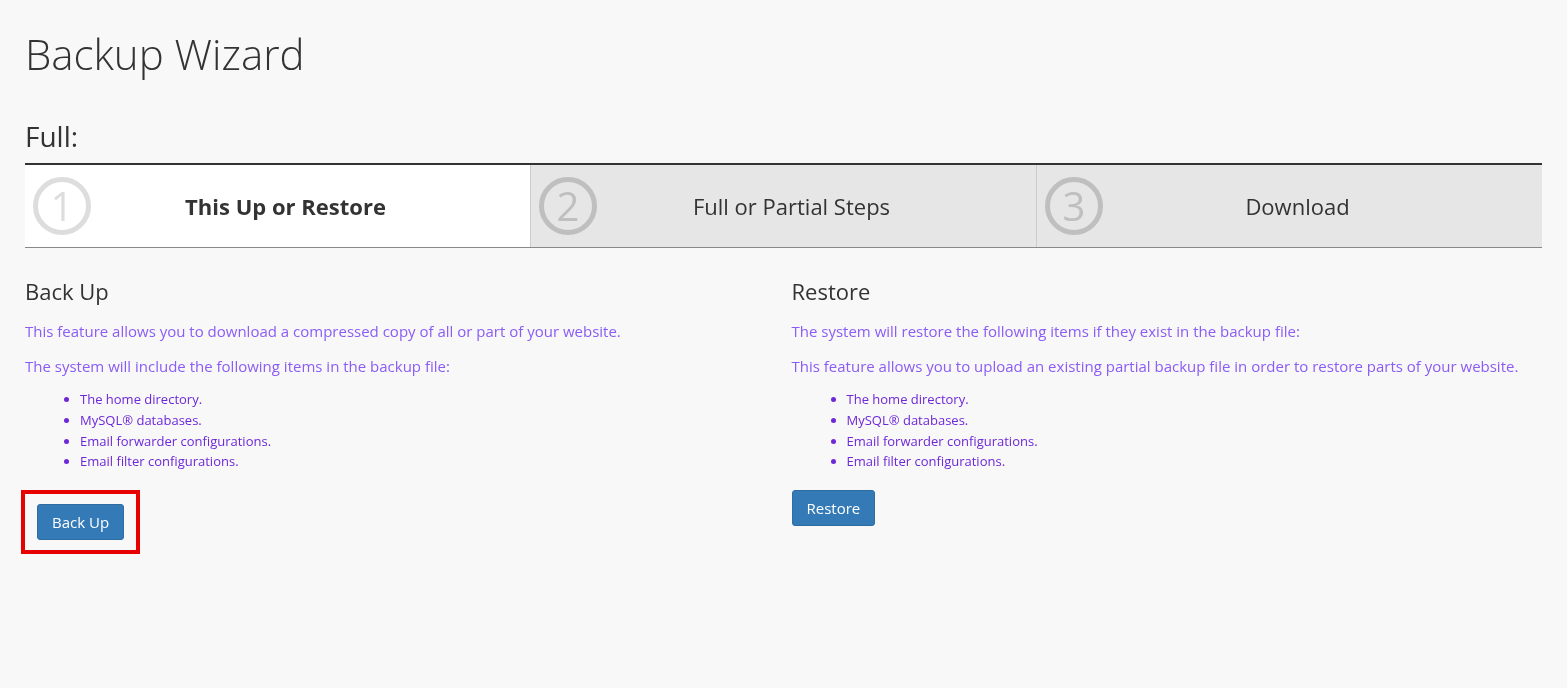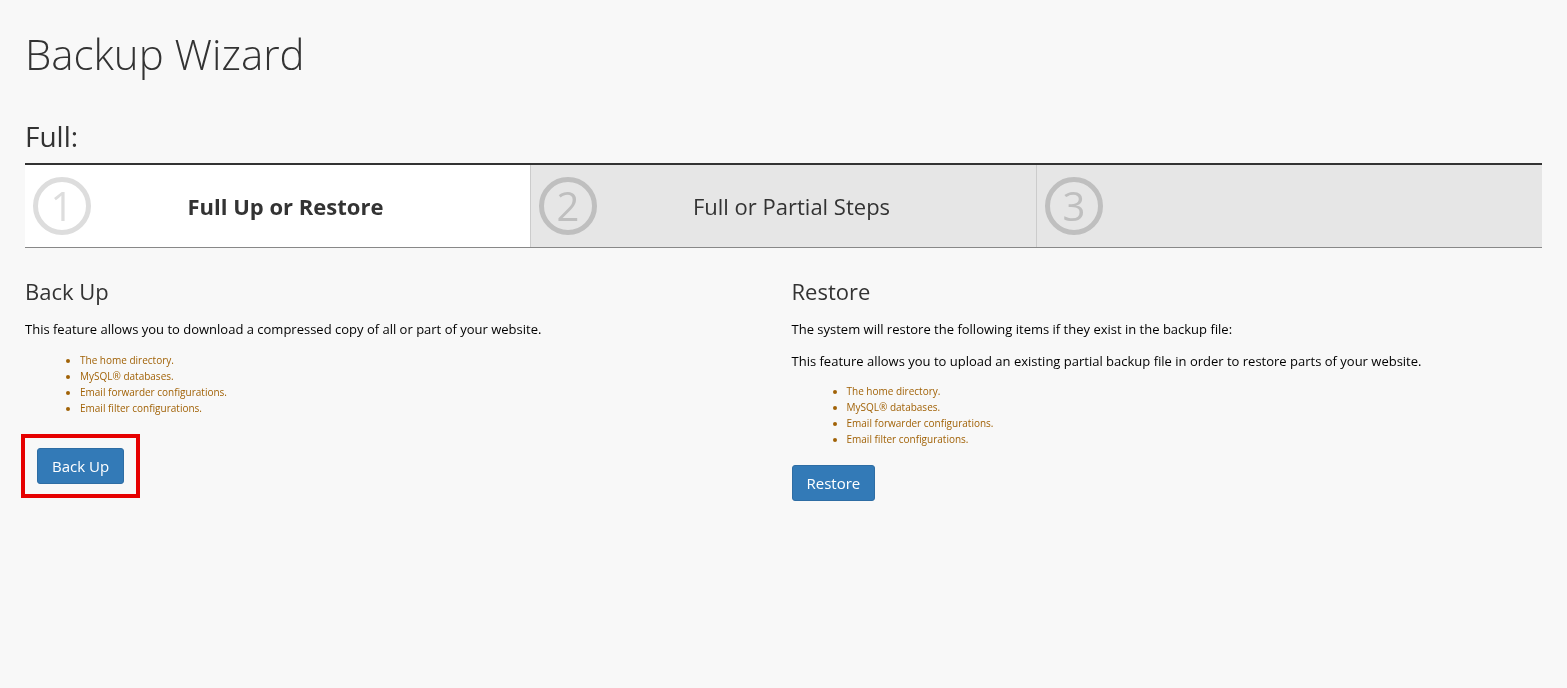--- a/index.html
+++ b/index.html
@@ -89,33 +89,33 @@
     .column {
       flex: 1;
     }
     .section-heading {
       font-size: 22px;
       font-weight: 400;
       color: #333333;
       margin-bottom: 14px;
     }
     .section-text {
-      font-size: 13px;
-      color: #000000;
+      font-size: 15px;
+      color: #8b5cf6;
       margin-bottom: 12px;
       line-height: 1.5;
     }
     ul {
       list-style-type: disc;
       padding-left: 55px;
       margin-bottom: 18px;
     }
     ul li {
-      font-size: 10px;
-      color: #a16207;
+      font-size: 13px;
+      color: #6d28d9;
       line-height: 1.6;
     }
     .btn {
       display: inline-block;
       background-color: #337ab7;
       color: #ffffff;
       border: 1px solid #2e6da4;
       padding: 7px 14px;
       font-size: 15px;
       border-radius: 3px;
@@ -132,35 +132,37 @@
 </head>
 <body>
 
 <h1 class="page-title">Backup Wizard</h1>
 
 <h2 class="steps-heading">Full:</h2>
 
 <div class="steps-container">
   <div class="step step-active step-1">
     <span class="step-number">1</span>
-    <span class="step-label">Full Up or Restore</span>
+    <span class="step-label">This Up or Restore</span>
   </div>
   <div class="step step-inactive step-2">
     <span class="step-number">2</span>
     <span class="step-label">Full or Partial Steps</span>
   </div>
   <div class="step step-inactive step-3">
     <span class="step-number">3</span>
+    <span class="step-label">Download</span>
   </div>
 </div>
 
 <div class="columns">
   <div class="column">
     <h3 class="section-heading">Back Up</h3>
     <p class="section-text">This feature allows you to download a compressed copy of all or part of your website.</p>
+    <p class="section-text">The system will include the following items in the backup file:</p>
     <ul>
       <li>The home directory.</li>
       <li>MySQL® databases.</li>
       <li>Email forwarder configurations.</li>
       <li>Email filter configurations.</li>
     </ul>
     <span class="highlight-box">
       <button class="btn">Back Up</button>
     </span>
   </div>

